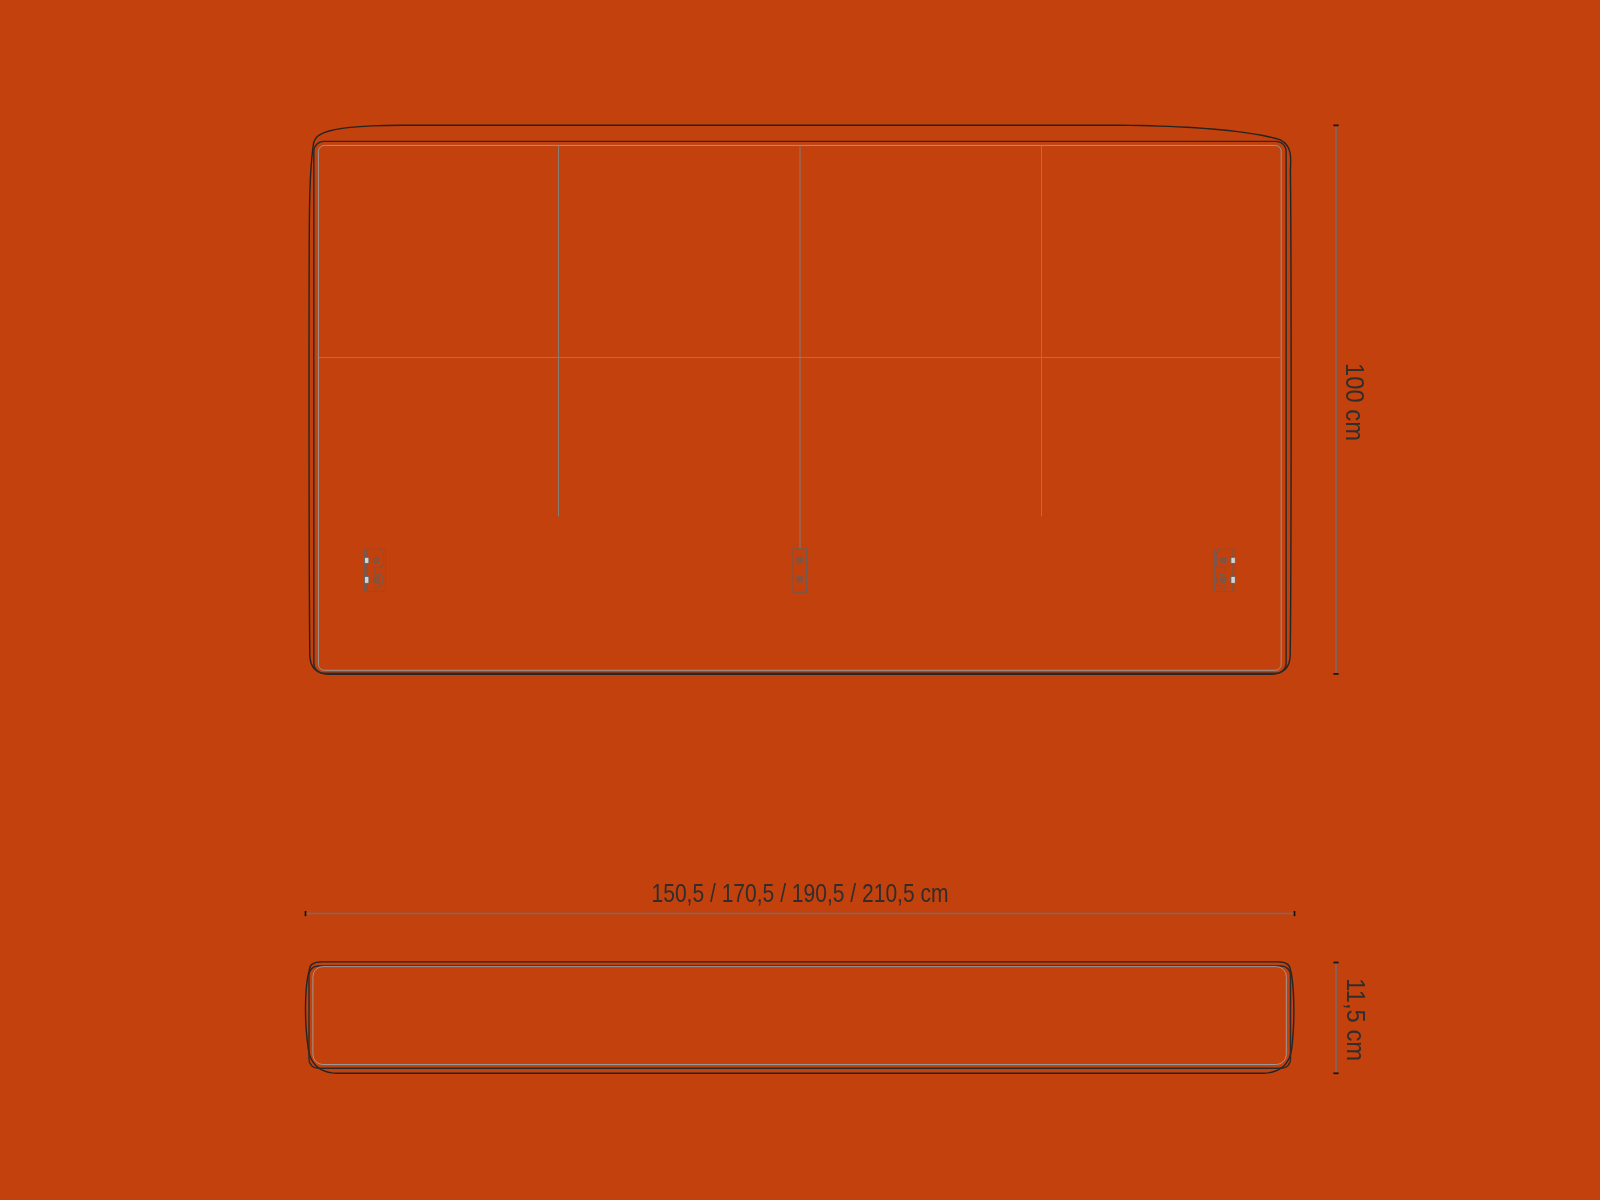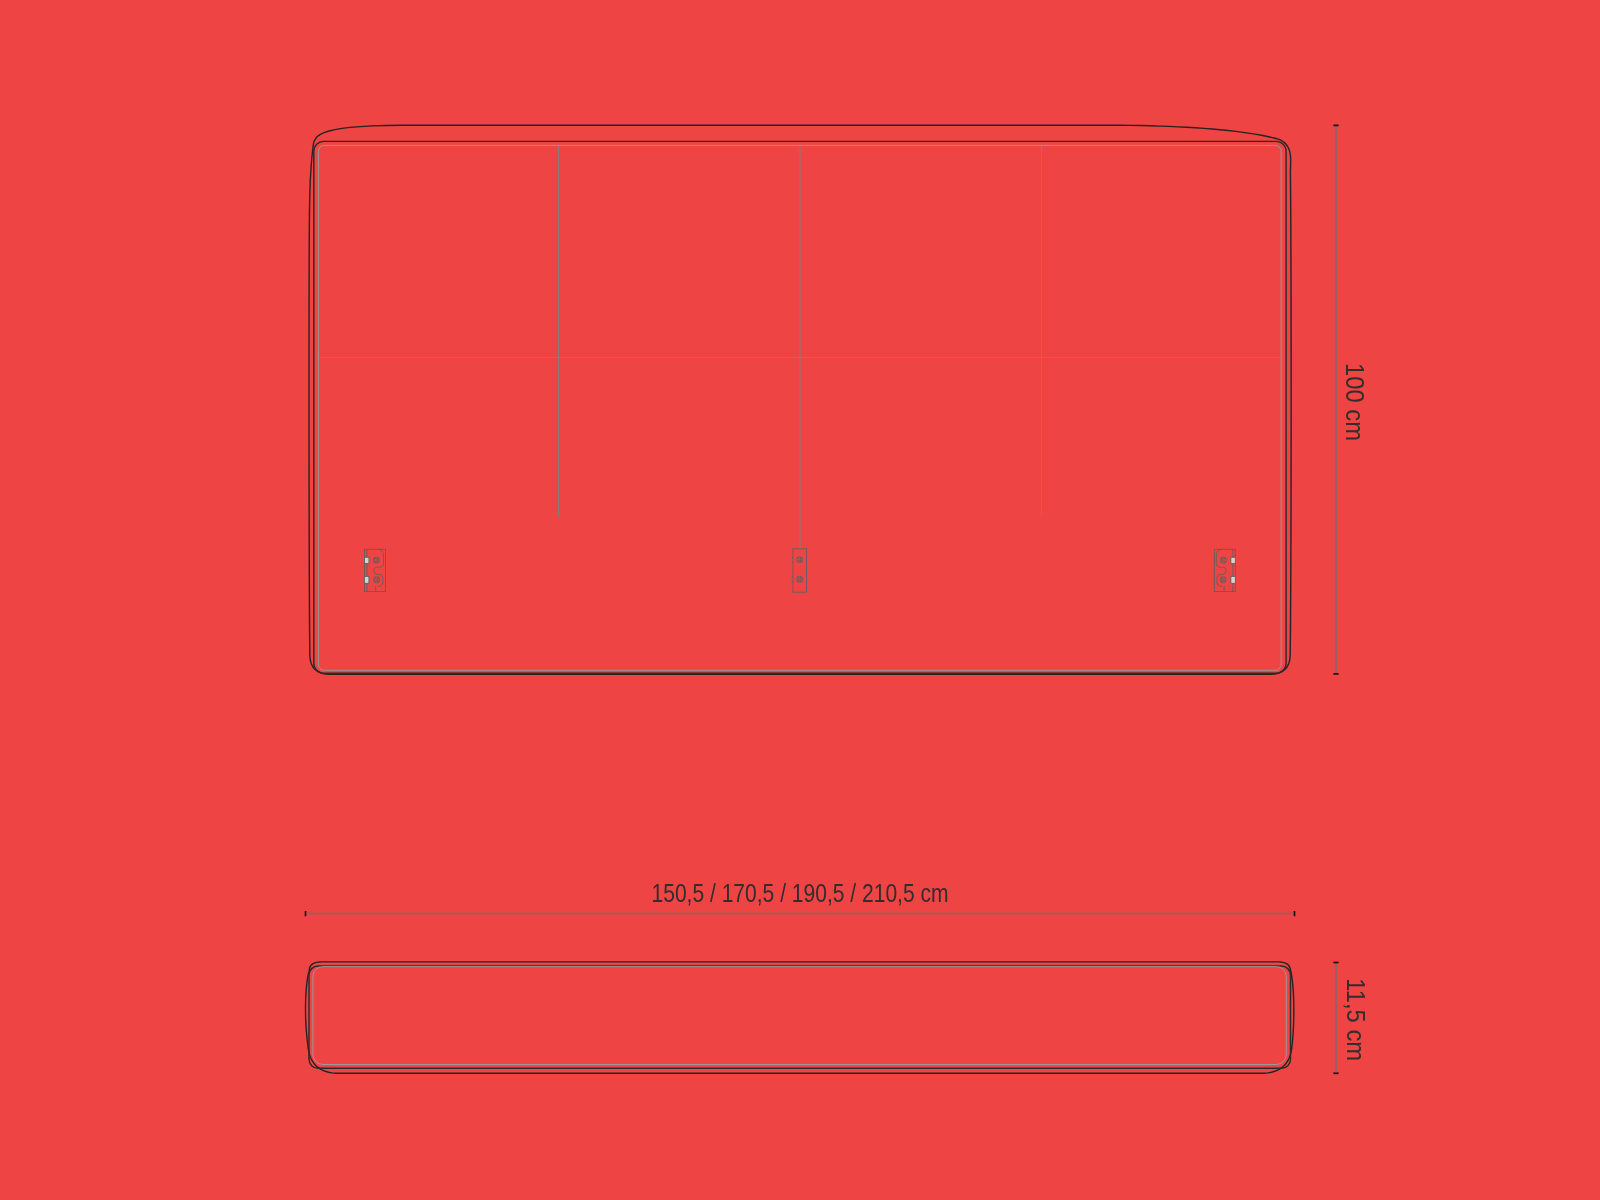--- a/index.html
+++ b/index.html
@@ -1,16 +1,16 @@
 <!DOCTYPE html>
 <html><head>
 <meta charset="utf-8">
 <style>
   html,body{margin:0;padding:0;background:#ffffff;}
-  .page{width:1600px;height:1200px;position:relative;background:#ef4444;overflow:hidden;}
+  .page{width:1600px;height:1200px;position:relative;background:#c2410c;overflow:hidden;}
   svg{display:block;transform:translateZ(0);}
   text{font-family:"Liberation Sans",sans-serif;fill:#2e2e2e;opacity:0.99;}
 </style>
 </head>
 <body>
 <div class="page">
 <svg width="1600" height="1200" viewBox="0 0 1600 1200" xmlns="http://www.w3.org/2000/svg">
   <defs>
 
     <g id="screw" stroke="#5f5f5f" stroke-width="0.8" fill="none">

